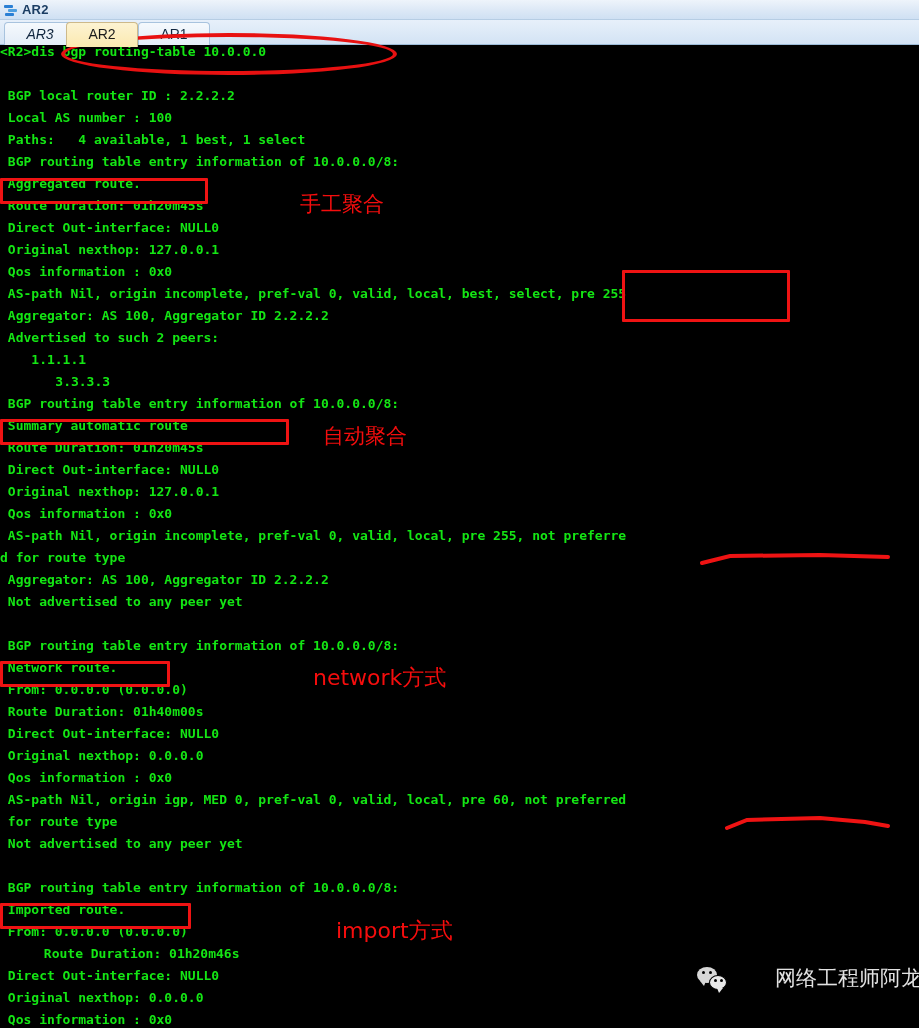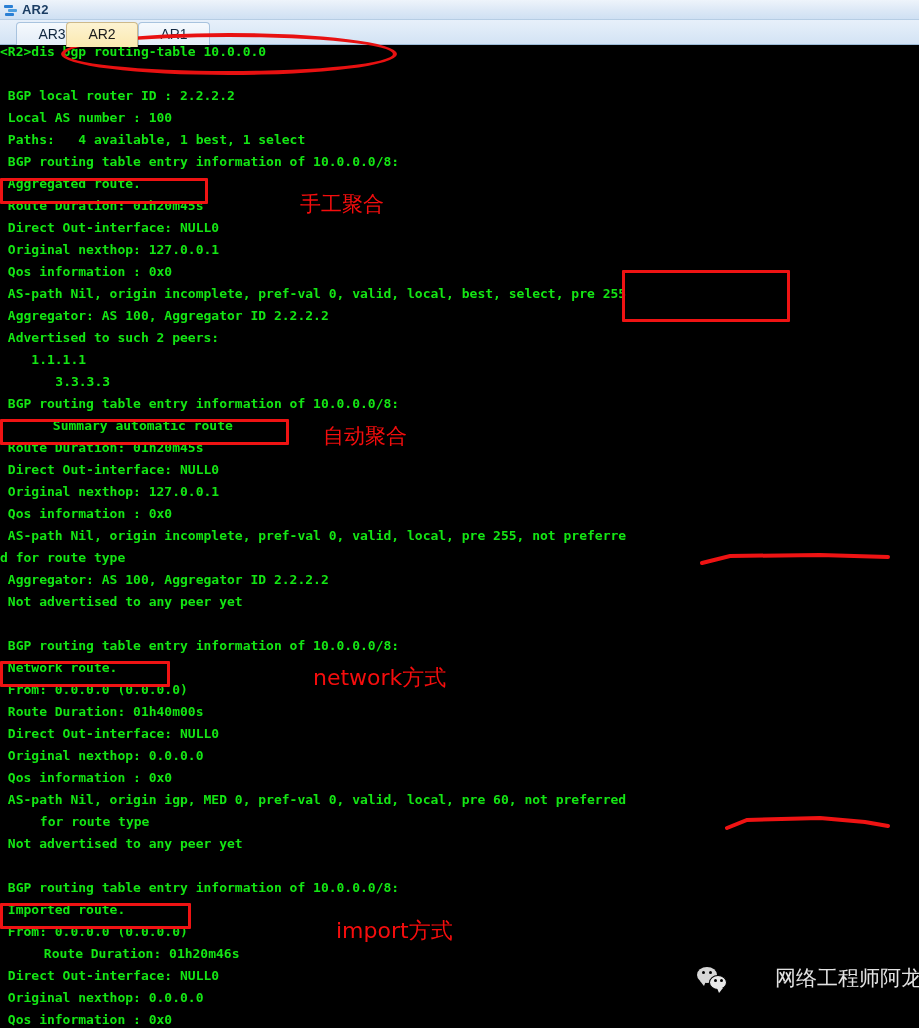--- a/index.html
+++ b/index.html
@@ -81,21 +81,21 @@
     text-align: center;
     line-height: 23px;
     background: linear-gradient(to bottom, #f5f9fd 0%, #e2ecf7 100%);
   }
   .tab.active {
     background: linear-gradient(to bottom, #fdf3d2 0%, #fbe9b0 100%);
     border-color: #cdb98a;
     color: #1b1b1b;
     z-index: 3;
   }
-  #tab-0 { left: 16px;   width: 72px; }
+  #tab-0 { left: 4px;   width: 72px; font-style: italic; }
   #tab-1 { left: 66px;  width: 72px; }
   #tab-2 { left: 138px; width: 72px; }
 
   
   .terminal {
     position: absolute;
     left: 0; top: 45px;
     width: 919px;
     height: 983px;
     background: #000000;
@@ -234,39 +234,39 @@
       <div class="term-line" style="top: 150px;"> Route Duration: 01h20m45s</div>
       <div class="term-line" style="top: 172px;"> Direct Out-interface: NULL0</div>
       <div class="term-line" style="top: 194px;"> Original nexthop: 127.0.0.1</div>
       <div class="term-line" style="top: 216px;"> Qos information : 0x0</div>
       <div class="term-line" style="top: 238px;"> AS-path Nil, origin incomplete, pref-val 0, valid, local, best, select, pre 255</div>
       <div class="term-line" style="top: 260px;"> Aggregator: AS 100, Aggregator ID 2.2.2.2</div>
       <div class="term-line" style="top: 282px;"> Advertised to such 2 peers:</div>
       <div class="term-line" style="top: 304px;">    1.1.1.1</div>
       <div class="term-line" style="top: 326px; margin-left: 24px;">    3.3.3.3</div>
       <div class="term-line" style="top: 348px;"> BGP routing table entry information of 10.0.0.0/8:</div>
-      <div class="term-line" style="top: 370px; padding-left: 45px;"> Summary automatic route</div>
+      <div class="term-line" style="top: 370px;"> Summary automatic route</div>
       <div class="term-line" style="top: 392px;"> Route Duration: 01h20m45s</div>
       <div class="term-line" style="top: 414px;"> Direct Out-interface: NULL0</div>
       <div class="term-line" style="top: 436px;"> Original nexthop: 127.0.0.1</div>
       <div class="term-line" style="top: 458px;"> Qos information : 0x0</div>
       <div class="term-line" style="top: 480px;"> AS-path Nil, origin incomplete, pref-val 0, valid, local, pre 255, not preferre</div>
       <div class="term-line" style="top: 502px;">d for route type</div>
       <div class="term-line" style="top: 524px;"> Aggregator: AS 100, Aggregator ID 2.2.2.2</div>
       <div class="term-line" style="top: 546px;"> Not advertised to any peer yet</div>
       <div class="term-line" style="top: 568px;"></div>
       <div class="term-line" style="top: 590px;"> BGP routing table entry information of 10.0.0.0/8:</div>
       <div class="term-line" style="top: 612px;"> Network route.</div>
       <div class="term-line" style="top: 634px;"> From: 0.0.0.0 (0.0.0.0)</div>
       <div class="term-line" style="top: 656px;"> Route Duration: 01h40m00s</div>
       <div class="term-line" style="top: 678px;"> Direct Out-interface: NULL0</div>
       <div class="term-line" style="top: 700px;"> Original nexthop: 0.0.0.0</div>
       <div class="term-line" style="top: 722px;"> Qos information : 0x0</div>
       <div class="term-line" style="top: 744px;"> AS-path Nil, origin igp, MED 0, pref-val 0, valid, local, pre 60, not preferred</div>
-      <div class="term-line" style="top: 766px; padding-left: 32px;"> for route type</div>
+      <div class="term-line" style="top: 766px;"> for route type</div>
       <div class="term-line" style="top: 788px;"> Not advertised to any peer yet</div>
       <div class="term-line" style="top: 810px;"></div>
       <div class="term-line" style="top: 832px;"> BGP routing table entry information of 10.0.0.0/8:</div>
       <div class="term-line" style="top: 854px;"> Imported route.</div>
       <div class="term-line" style="top: 876px;"> From: 0.0.0.0 (0.0.0.0)</div>
       <div class="term-line" style="top: 898px; padding-left: 36px;"> Route Duration: 01h20m46s</div>
       <div class="term-line" style="top: 920px;"> Direct Out-interface: NULL0</div>
       <div class="term-line" style="top: 942px;"> Original nexthop: 0.0.0.0</div>
       <div class="term-line" style="top: 964px;"> Qos information : 0x0</div>
     </div>

